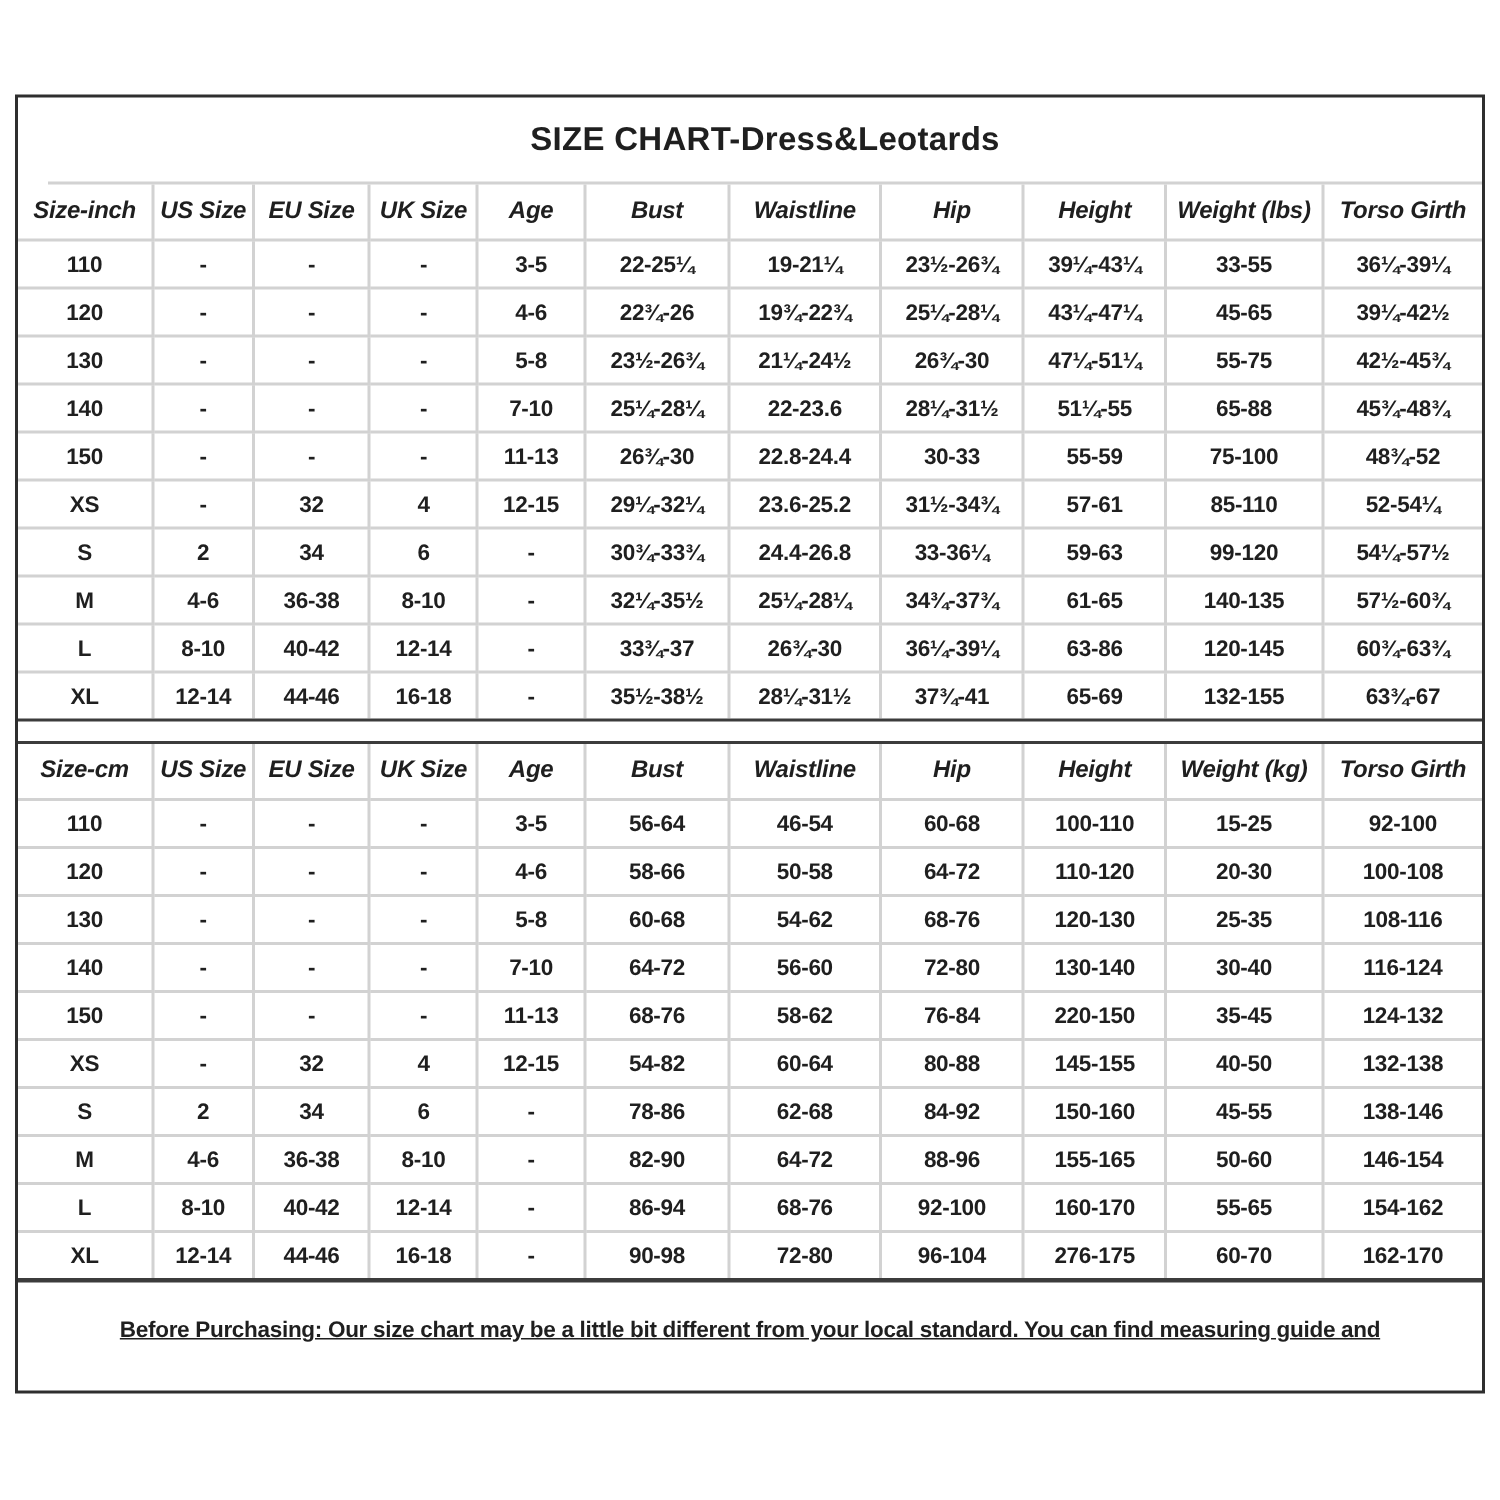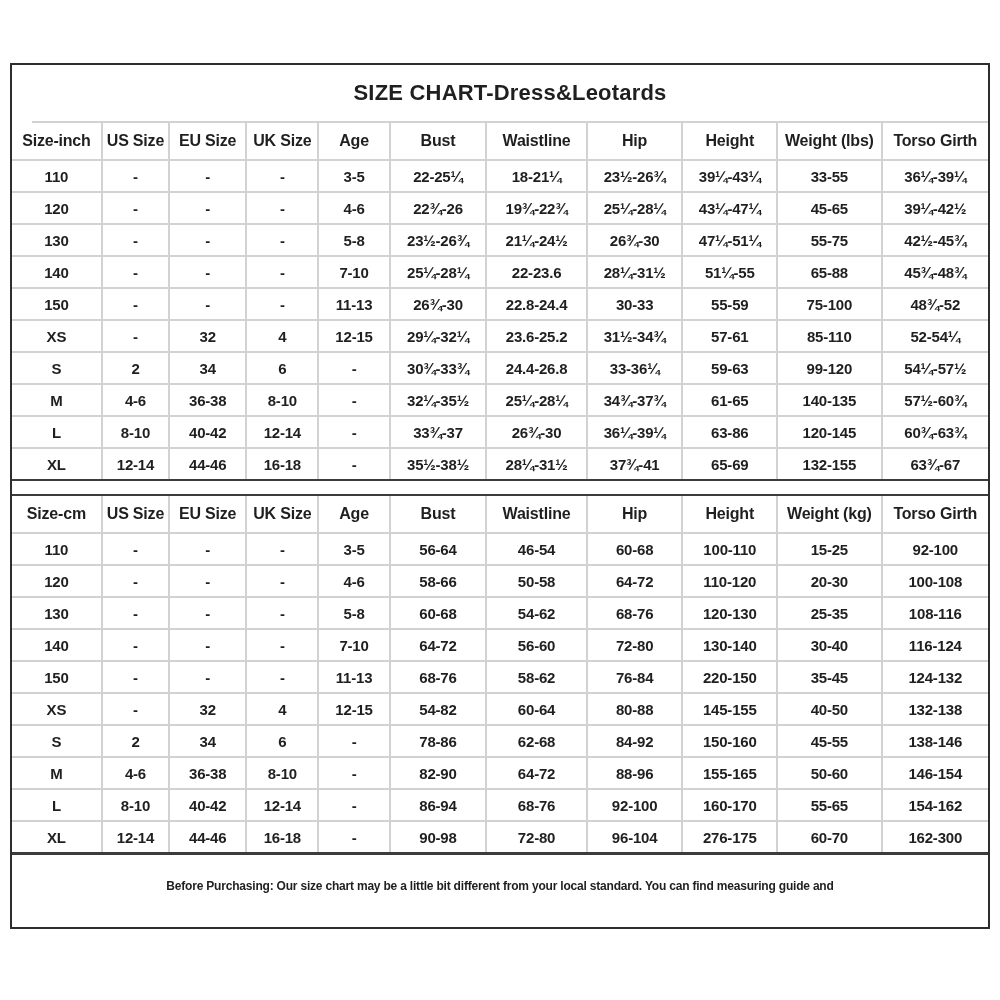--- a/index.html
+++ b/index.html
@@ -47,20 +47,21 @@
     vertical-align: middle;
     padding: 0;
     font-weight: bold;
     letter-spacing: -0.2px;
     overflow: hidden;
     white-space: nowrap;
   }
   table.size-table th {
     height: 36px;
     font-size: 16px;
+    font-style: italic;
   }
   table.size-table td {
     height: 30px;
     font-size: 15px;
   }
   .spacer-band {
     height: 13px;
     border-top: 2px solid #3c3c3c;
     border-bottom: 2px solid #3c3c3c;
     background: #ffffff;
@@ -68,25 +69,26 @@
   .note-box {
     border-top: 3px solid #3c3c3c;
     height: 64px;
     display: flex;
     flex-direction: column;
     align-items: center;
     justify-content: center;
     gap: 4px;
   }
   .note-box .note-line {
-    font-size: 12px;
+    font-size: 15px;
     font-weight: bold;
     letter-spacing: -0.2px;
     text-align: right;
     line-height: 1.3;
+    text-decoration: underline;
   }
 </style>
 </head>
 <body>
 
 <div class="frame">
 
   <div class="title-bar">
     <h1>SIZE CHART-Dress&amp;Leotards</h1>
   </div>
@@ -121,21 +123,21 @@
         </tr>
       </thead>
     <tbody>
         <tr>
           <td>110</td>
           <td>-</td>
           <td>-</td>
           <td>-</td>
           <td>3-5</td>
           <td>22-25¼</td>
-          <td>18-21¼</td>
+          <td>19-21¼</td>
           <td>23½-26¾</td>
           <td>39¼-43¼</td>
           <td>33-55</td>
           <td>36¼-39¼</td>
         </tr>
         <tr>
           <td>120</td>
           <td>-</td>
           <td>-</td>
           <td>-</td>
@@ -407,21 +409,21 @@
           <td>XL</td>
           <td>12-14</td>
           <td>44-46</td>
           <td>16-18</td>
           <td>-</td>
           <td>90-98</td>
           <td>72-80</td>
           <td>96-104</td>
           <td>276-175</td>
           <td>60-70</td>
-          <td>162-300</td>
+          <td>162-170</td>
         </tr>
       </tbody>
   </table>
 
   <div class="note-box">
     <div class="note-line">Before Purchasing: Our size chart may be a little bit different from your local standard. You can find measuring guide and</div>
   </div>
 
 </div>
 

